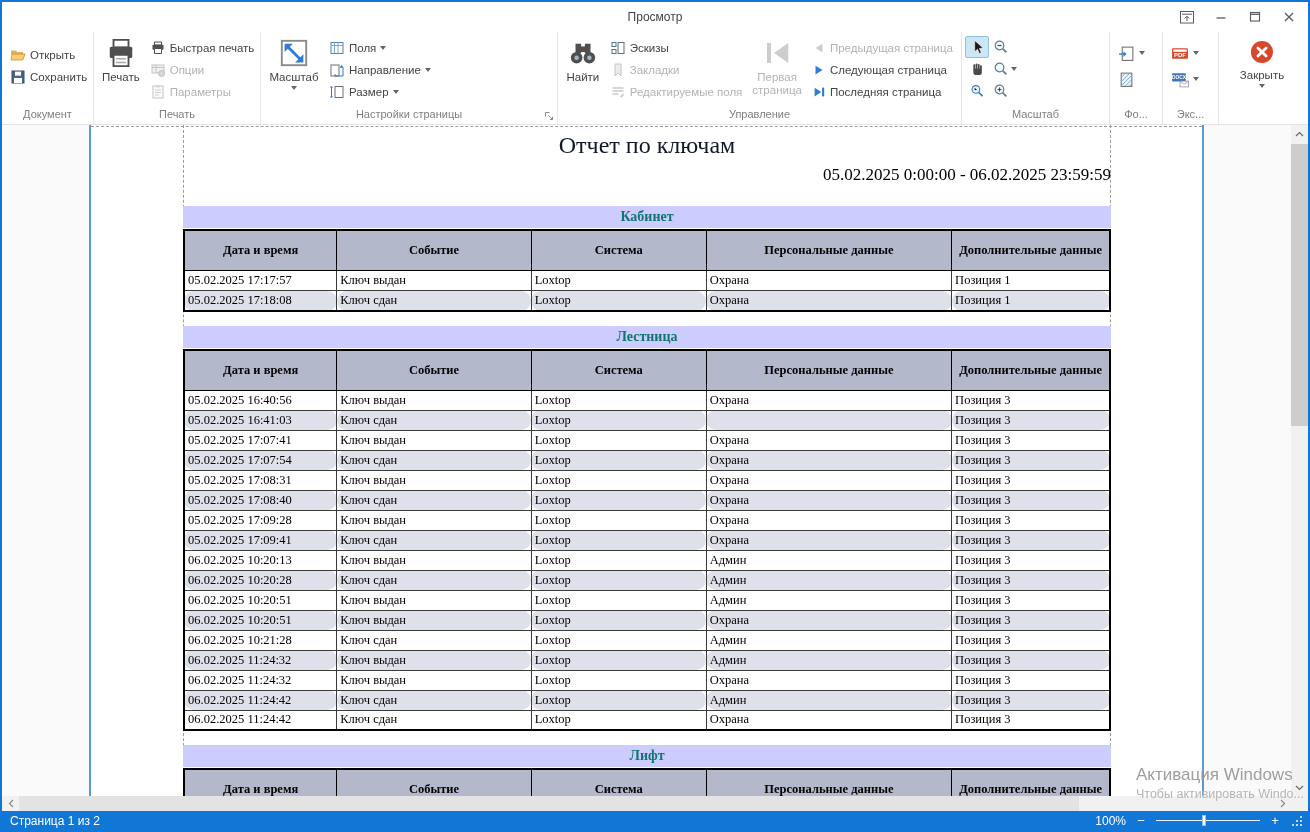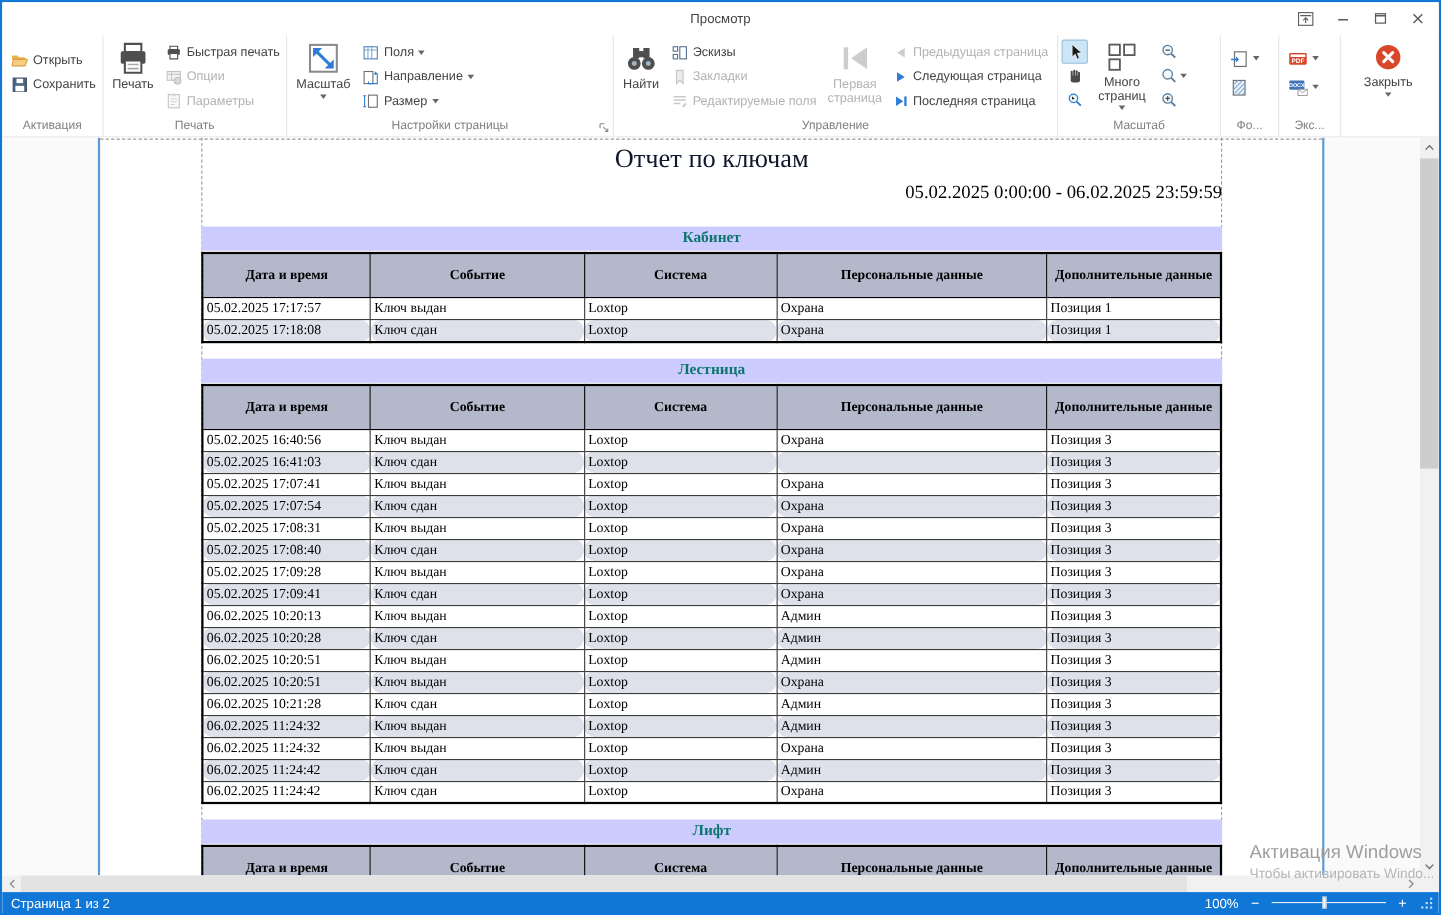--- a/index.html
+++ b/index.html
@@ -128,21 +128,21 @@
           <div class="smallbtn">
             <svg class="ico" width="16" height="16" viewBox="0 0 16 16">
                 <rect x="2" y="2" width="12" height="12" fill="#4A657F" stroke="#39506B"></rect>
                 <rect x="5" y="2.6" width="6" height="4" fill="#fff"></rect>
                 <rect x="4" y="9" width="8" height="5" fill="#fff"></rect>
               </svg>
             <span class="lbl">Сохранить</span>
           </div>
         </div>
       </div>
-      <div class="rgroup-caption">Активация</div>
+      <div class="rgroup-caption">Документ</div>
     </div>
 
     <div class="rgroup" style="width:167px">
       <div class="rgroup-content">
         <div class="bigbtn">
           <svg class="ico" width="32" height="30" viewBox="0 0 16 16">
               <path d="M4 1h8v4H4z" fill="#fff" stroke="#4F4F4F"></path>
               <rect x="2" y="4.6" width="12" height="6" rx="0.8" fill="#4F4F4F"></rect>
               <path d="M4 9h8v6H4z" fill="#fff" stroke="#4F4F4F"></path>
               <path d="M5.3 11h5.4M5.3 13h5.4" stroke="#A8A8A8" stroke-width="0.8"></path>
@@ -311,29 +311,20 @@
                 <rect x="3.6" y="7.5" width="9" height="7" rx="2.4" fill="#4A4A4A"></rect>
               </svg>
           </div>
           <div class="toolbtn">
             <svg class="ico" width="15" height="16" viewBox="0 0 16 16">
                 <circle cx="6.3" cy="6.3" r="4.1" fill="#EAF3FB" stroke="#2E7CD6" stroke-width="1.2"></circle>
                 <path d="M9.4 9.4l4 4" stroke="#2E7CD6" stroke-width="1.8"></path>
                 <path d="M5 4.4v4M4.9 4.4l2.6 2.3-2.6.6z" fill="#1A1A1A"></path>
               </svg>
           </div>
-        </div>
-        <div class="bigbtn" style="width:62px">
-          <svg class="ico" width="28" height="28" viewBox="0 0 22 22">
-              <rect x="2" y="2" width="7.5" height="7.5" fill="#fff" stroke="#5A5A5A" stroke-width="1.3"></rect>
-              <rect x="12.5" y="2" width="7.5" height="7.5" fill="#fff" stroke="#5A5A5A" stroke-width="1.3"></rect>
-              <rect x="2" y="12.5" width="7.5" height="7.5" fill="#fff" stroke="#5A5A5A" stroke-width="1.3"></rect>
-            </svg>
-          <span class="lbl">Много страниц</span>
-          <span class="dd" style="margin-top:1px"></span>
         </div>
         <div class="smallcol" style="padding-top:2px">
           <div class="toolbtn">
             <svg class="ico" width="16" height="16" viewBox="0 0 16 16">
                 <circle cx="6.5" cy="6.5" r="4.3" fill="#F3F8FC" stroke="#5B7E9E" stroke-width="1.2"></circle>
                 <path d="M9.8 9.8l3.6 3.6" stroke="#5B7E9E" stroke-width="1.8"></path>
                 <path d="M4.5 6.5h4" stroke="#4A4A4A" stroke-width="1.2"></path>
               </svg>
           </div>
           <div class="toolbtn" style="width:32px; gap:2px">

